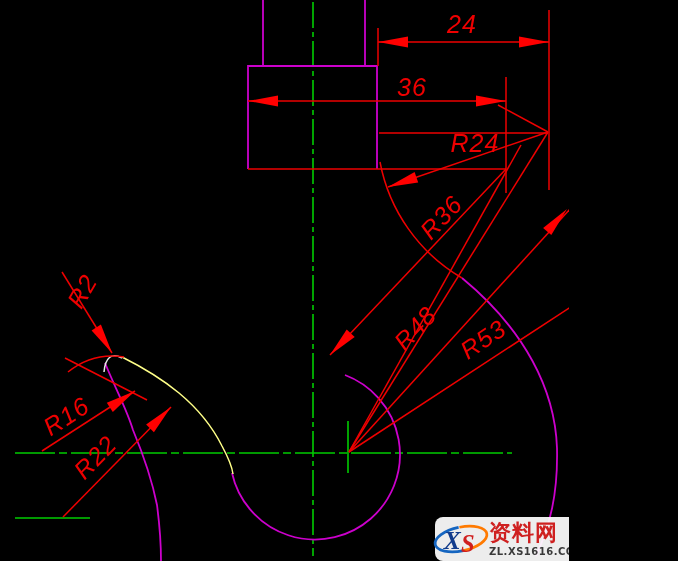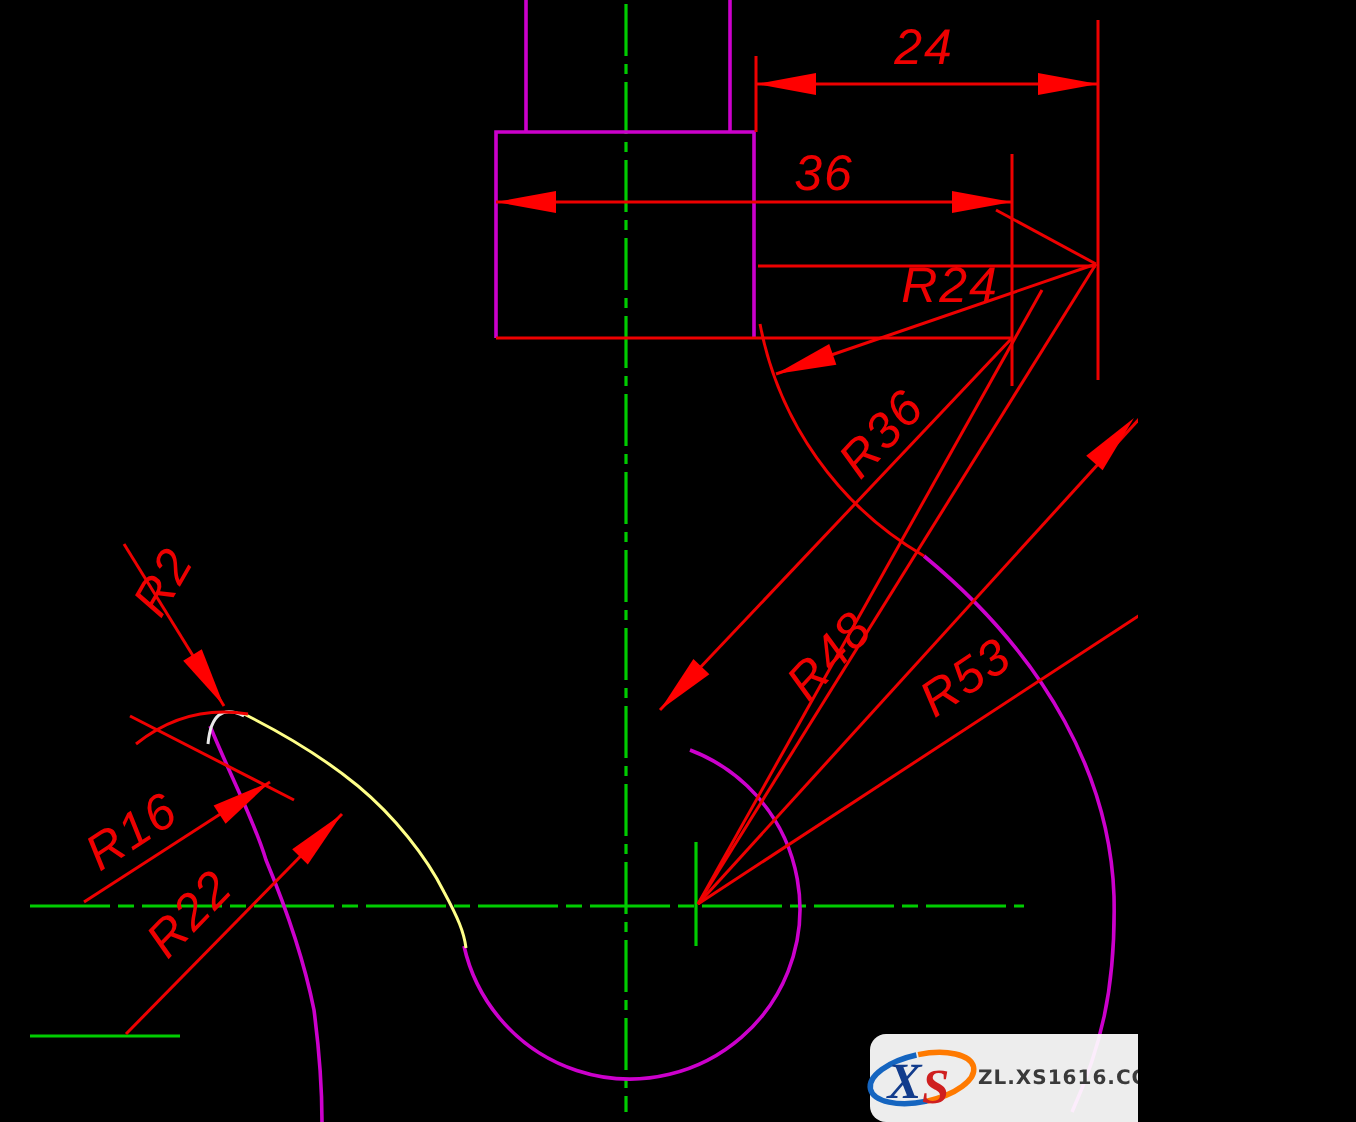--- a/index.html
+++ b/index.html
@@ -113,16 +113,17 @@
   </svg>
 
   <div class="watermark">
     <svg class="wm-logo" viewBox="0 0 66 44">
       <ellipse cx="33" cy="22" rx="29" ry="13" transform="rotate(-12 33 22)" fill="none" stroke="#ff7a00" stroke-width="3" stroke-dasharray="68 69" stroke-dashoffset="34"></ellipse>
       <ellipse cx="33" cy="22" rx="29" ry="13" transform="rotate(-12 33 22)" fill="none" stroke="#1565c0" stroke-width="3" stroke-dasharray="68 69" stroke-dashoffset="-34"></ellipse>
       <text x="14" y="33" font-family="Liberation Serif, serif" font-style="italic" font-weight="bold" font-size="28" fill="#123c8c">X</text>
       <text x="33" y="36" font-family="Liberation Serif, serif" font-style="italic" font-weight="bold" font-size="27" fill="#cf1f1f">S</text>
     </svg>
     <div class="wm-right">
+      <div class="wm-site">资料网</div>
       <div class="wm-url">ZL.XS1616.COM</div>
     </div>
   </div>
 </div>
 
 </body></html>

